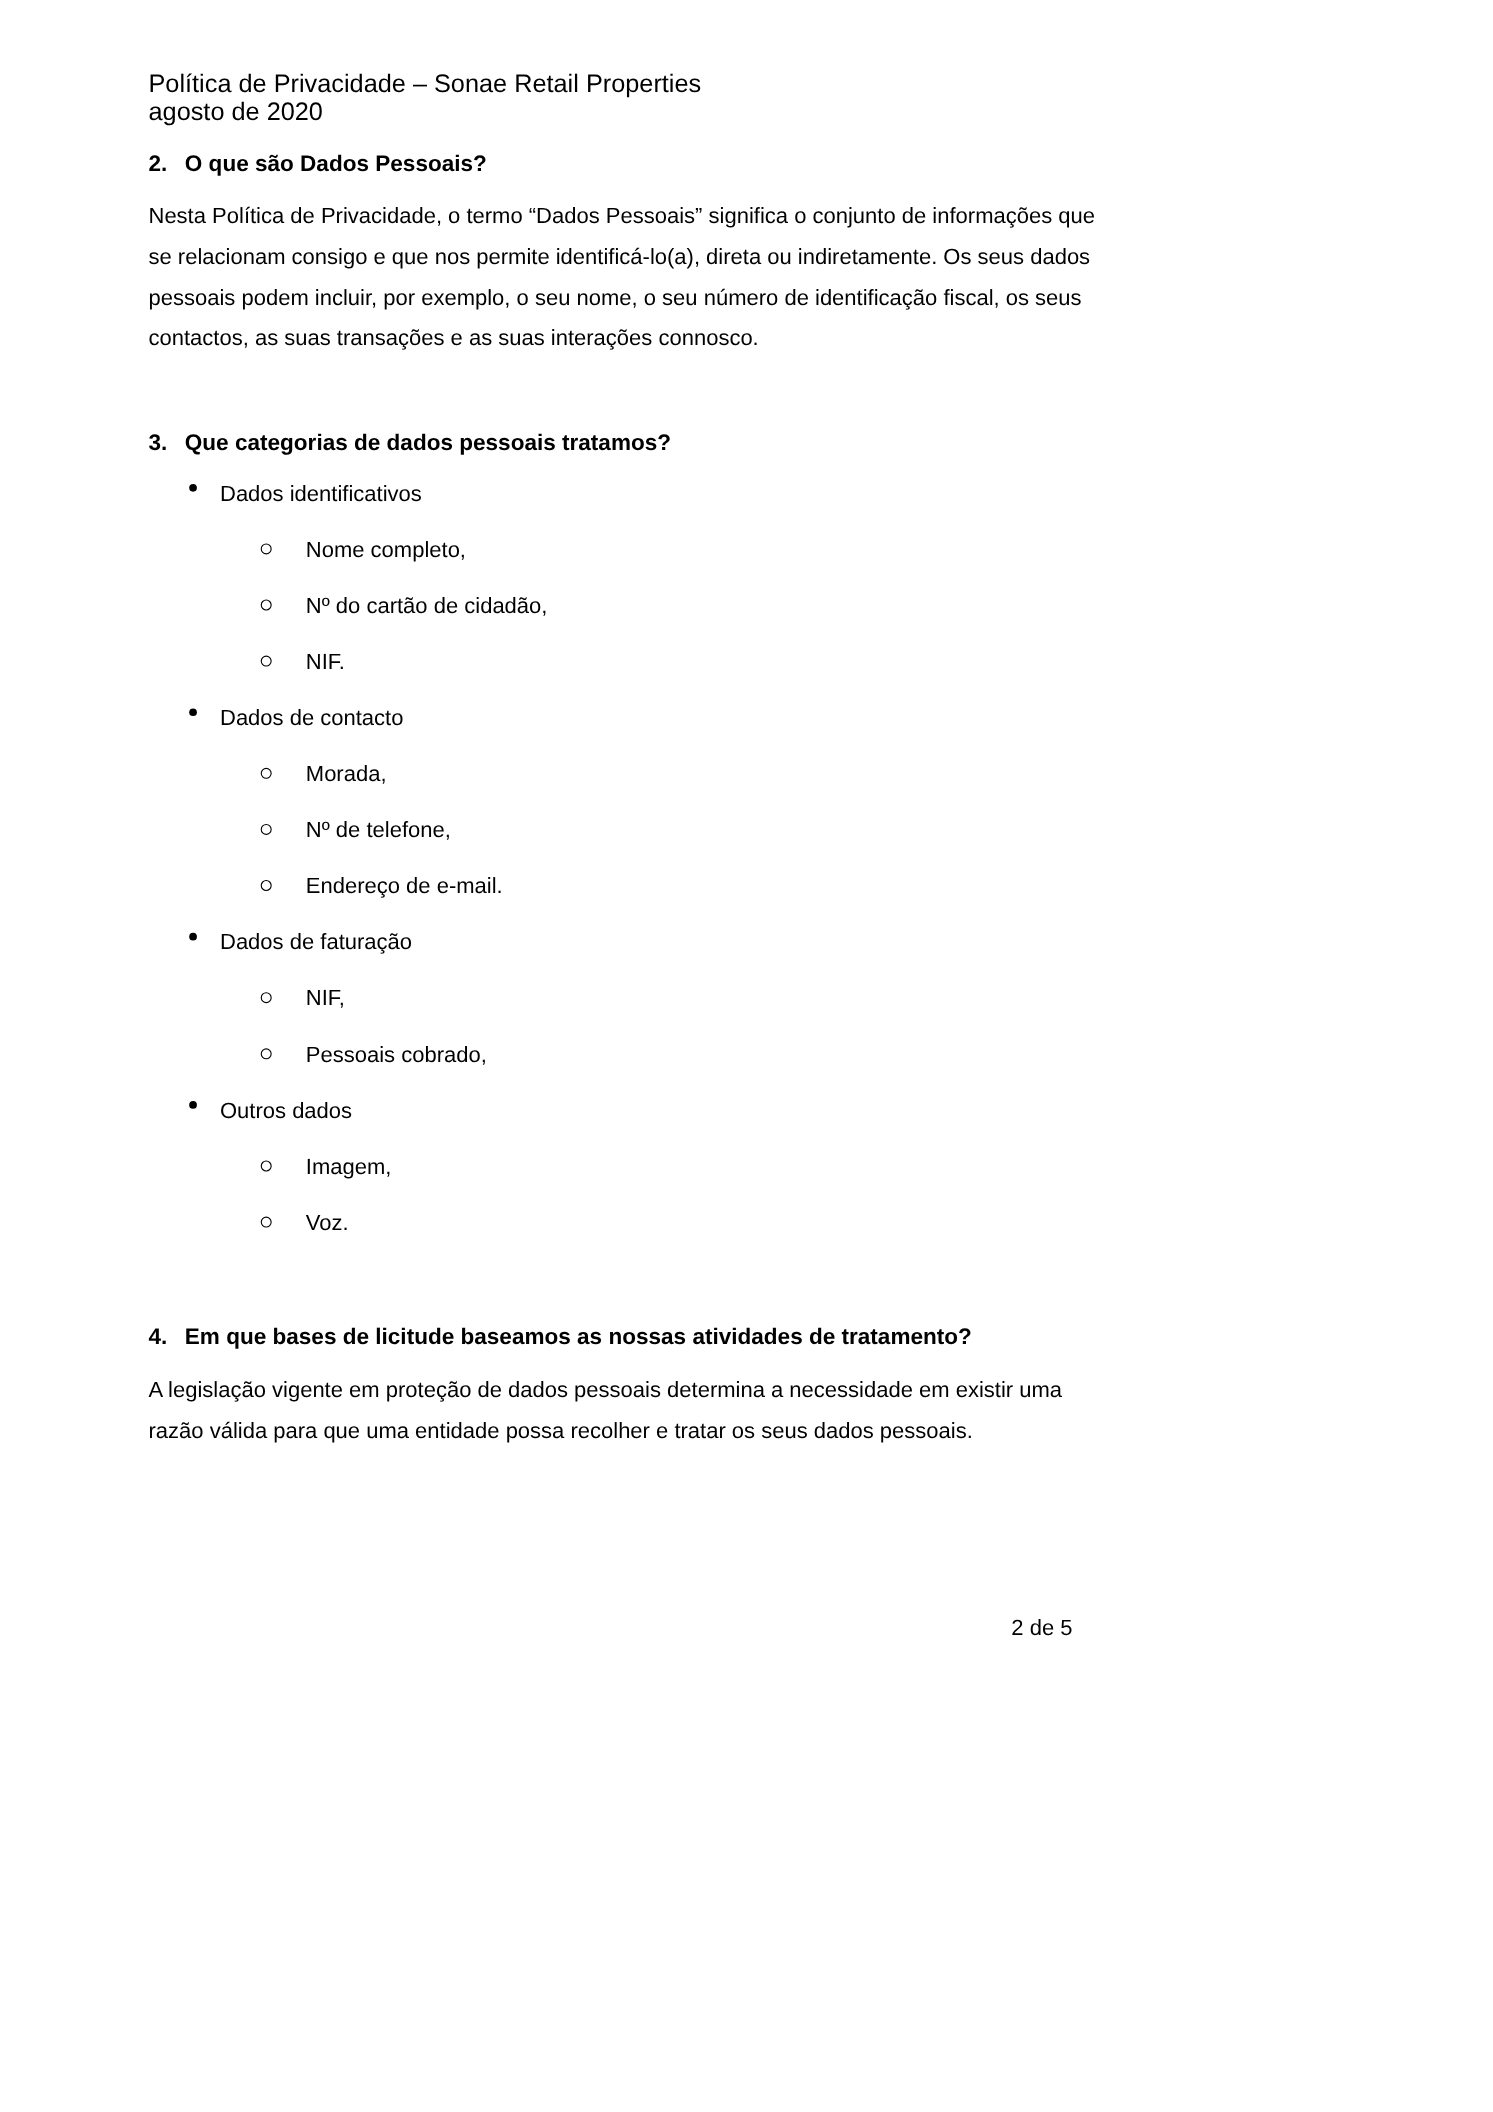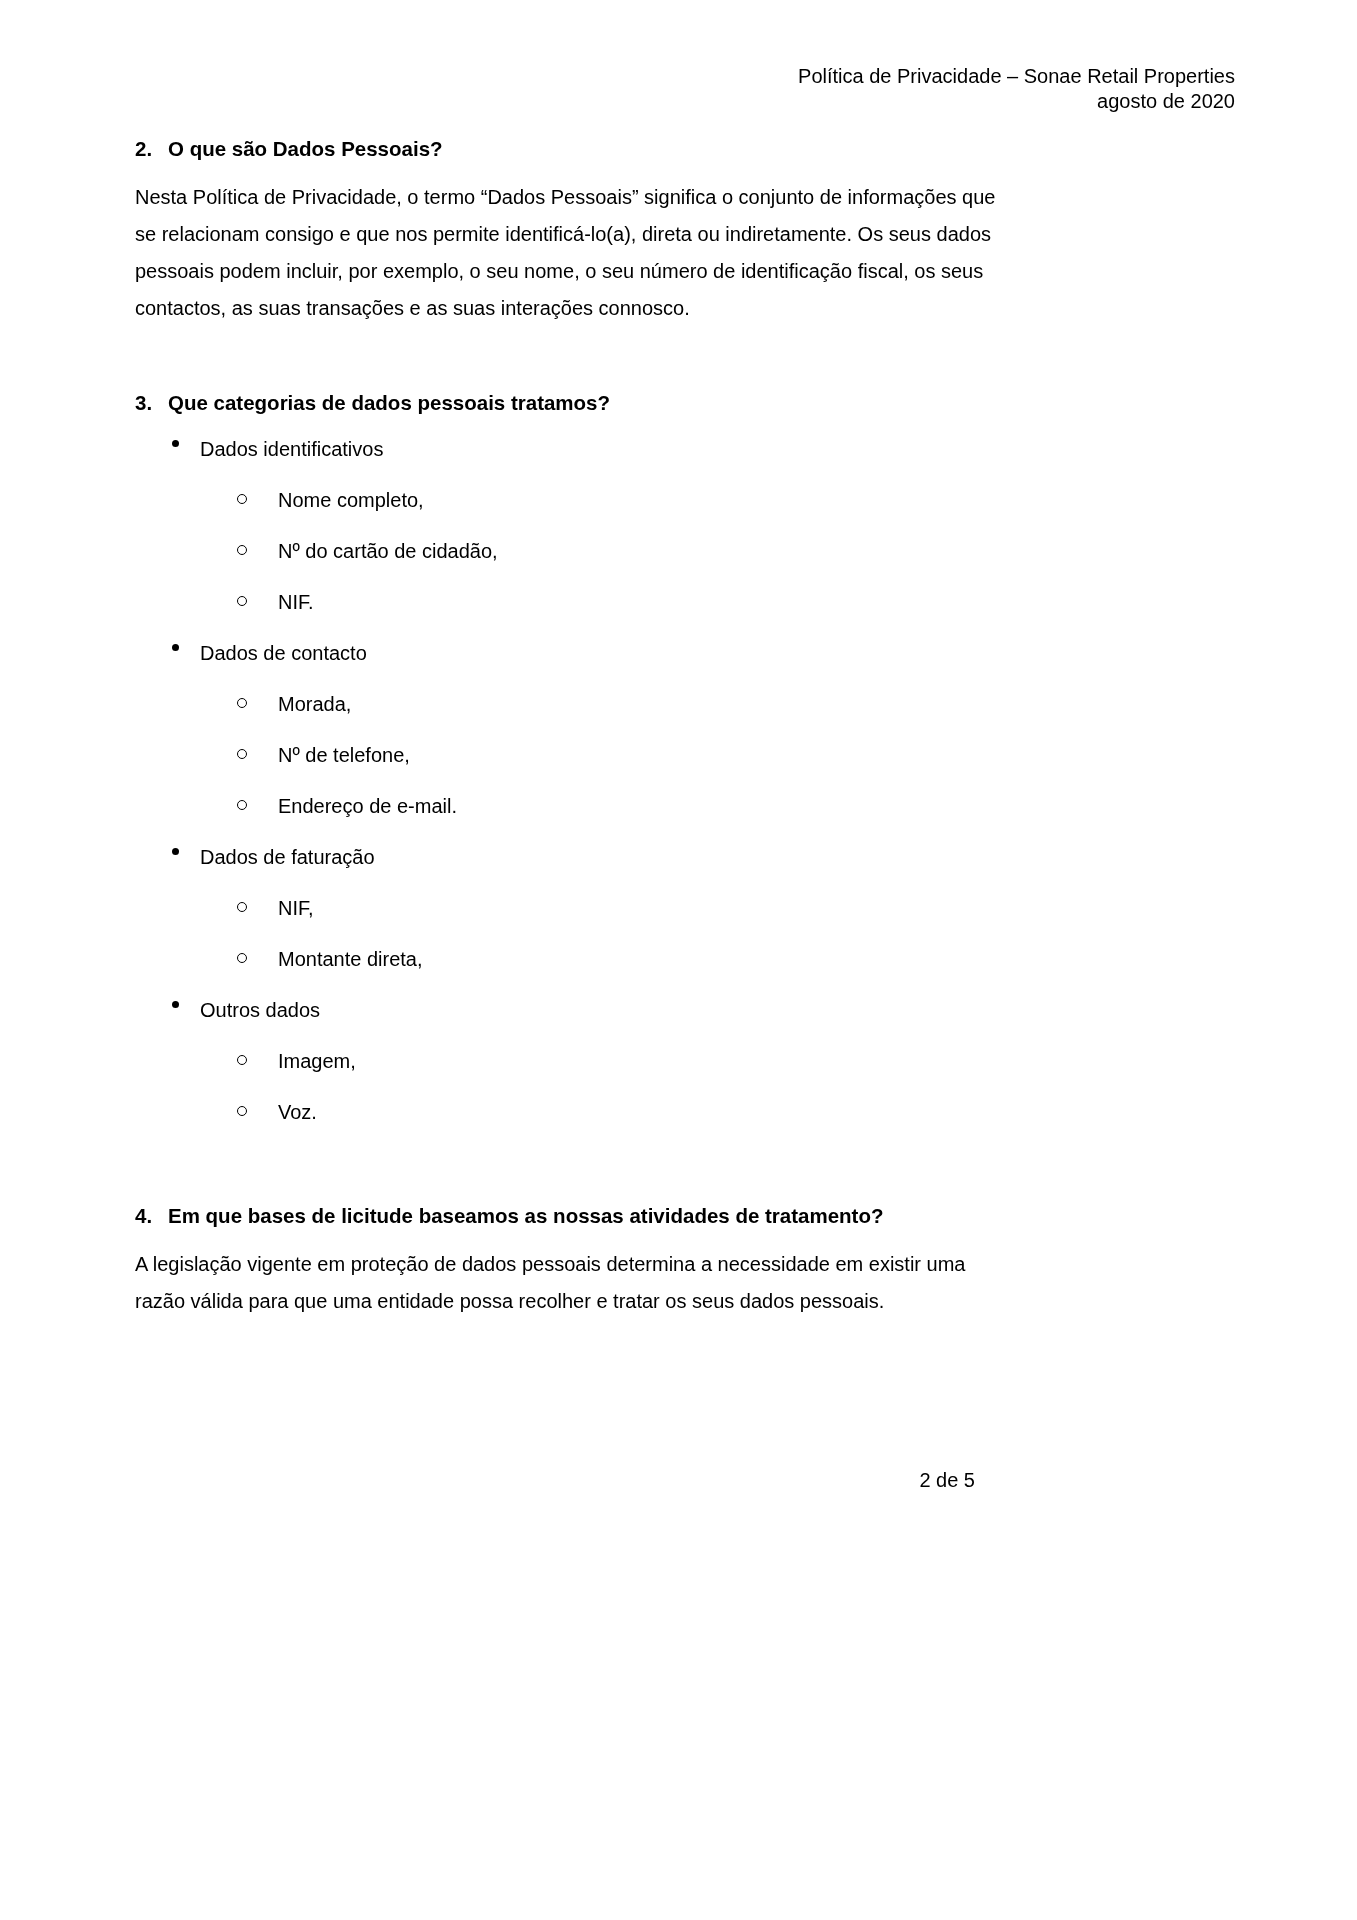--- a/index.html
+++ b/index.html
@@ -15,23 +15,22 @@
     position: relative;
     overflow: hidden;
   }
   .content {
     position: absolute;
     left: 135px;
     top: 64px;
     width: 1100px;
   }
   .doc-header {
-    font-size: 20px;
+    font-size: 23px;
     line-height: 25px;
-    text-align: right;
   }
   .section-heading {
     display: flex;
     font-weight: 700;
     font-size: 20.5px;
     line-height: 25px;
   }
   .section-heading .num {
     flex: 0 0 33px;
     width: 33px;
@@ -152,21 +151,21 @@
         <div class="row l1">
           <span class="dot"></span>
           <span class="txt">Dados de faturação</span>
         </div>
         <div class="row l2">
           <span class="circ"></span>
           <span class="txt">NIF,</span>
         </div>
         <div class="row l2">
           <span class="circ"></span>
-          <span class="txt">Montante direta,</span>
+          <span class="txt">Pessoais cobrado,</span>
         </div>
 
         <div class="row l1">
           <span class="dot"></span>
           <span class="txt">Outros dados</span>
         </div>
         <div class="row l2">
           <span class="circ"></span>
           <span class="txt">Imagem,</span>
         </div>

